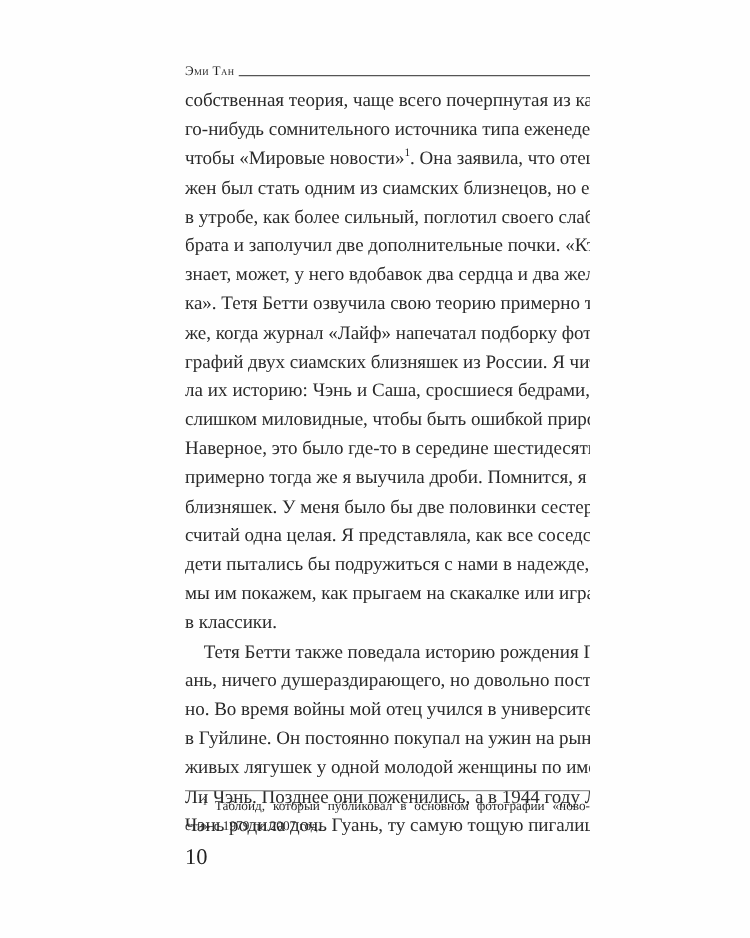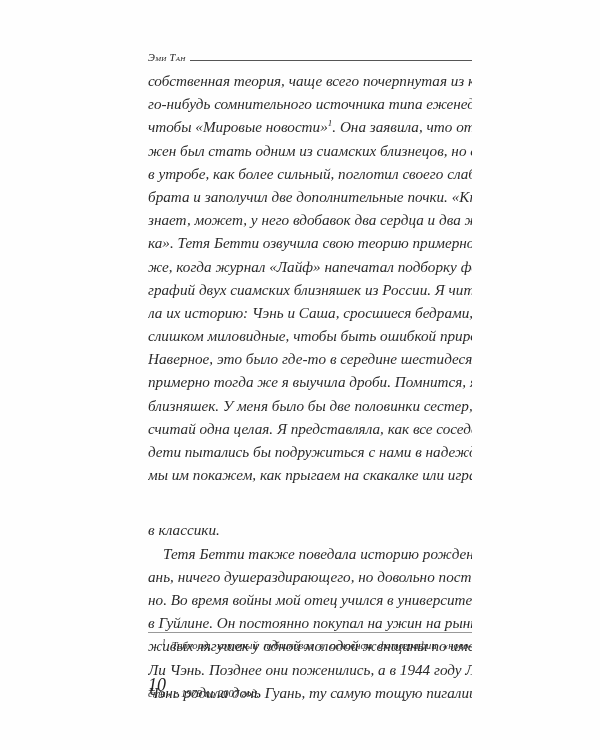--- a/index.html
+++ b/index.html
@@ -1,23 +1,23 @@
 <!DOCTYPE html>
 <html><head>
 <meta charset="utf-8">
 <style>
   html, body { margin:0; padding:0; }
   body { width:600px; height:750px; background:#ffffff; position:relative; overflow:hidden; }
-  .page { position:absolute; left:0; top:0; width:600px; height:750px; background:#fefefe;font-style:italic; }
+  .page { position:absolute; left:0; top:0; width:600px; height:750px; background:#fefefe; }
   .running-head { position:absolute; left:148px; top:48px; width:324px; height:16px; display:flex; align-items:flex-end; }
   .running-head .author { font-family:"Liberation Serif", serif; font-size:10.5px; color:#222; font-variant:small-caps; letter-spacing:0.3px; white-space:nowrap; padding-right:4px; line-height:12px; }
   .running-head .rule { flex:1; border-bottom:1px solid #555; margin-bottom:3px; }
   .body-text { position:absolute; left:148px; top:69px; width:324px; font-family:"Liberation Serif", serif; font-size:15.2px; line-height:23.2px; color:#2a2a2a; }
   .line { display:block; white-space:nowrap; text-align:justify; text-align-last:justify; height:23.2px; overflow:hidden; }
-  .line.last { text-align-last:left;margin-top:32px; }
+  .line.last { text-align-last:left; }
   .line.indent { padding-left:15px; }
   sup { font-size:9px; line-height:0; vertical-align:6px; }
   .fn-rule { position:absolute; left:148px; top:632px; width:324px; border-top:1px solid #999; }
   .footnote { position:absolute; left:148px; top:638px; width:324px; font-family:"Liberation Serif", serif; font-size:10.6px; line-height:16px; color:#2a2a2a; }
   .footnote .line { height:16px; }
   .footnote .line.indent { padding-left:14px; }
   .fn-mark { font-size:7.5px; vertical-align:4px; line-height:0; margin-right:6px; }
   .folio { position:absolute; left:148px; top:675px; font-family:"Liberation Serif", serif; font-size:18px; color:#222; }
 </style>
 </head>

